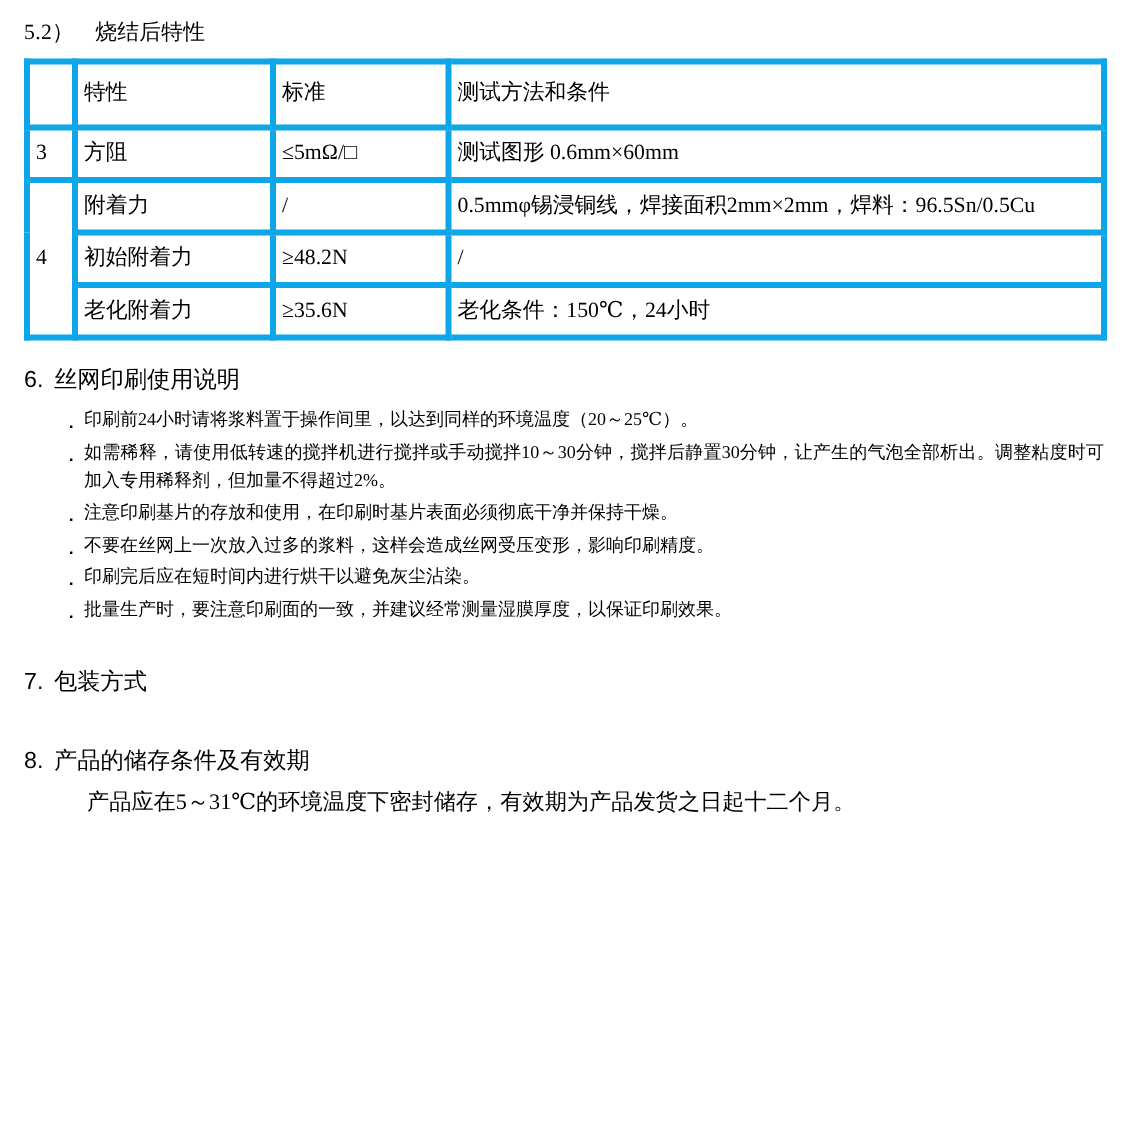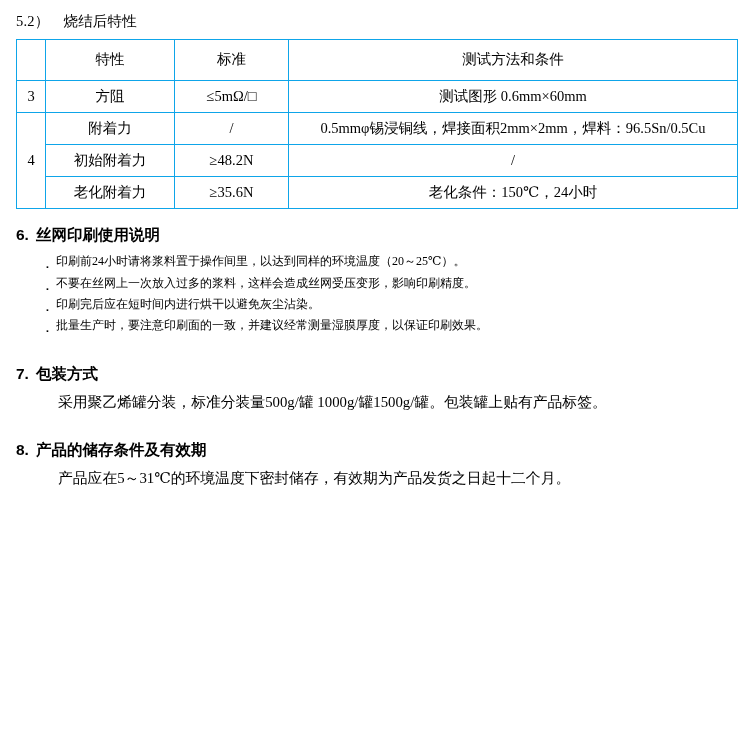--- a/index.html
+++ b/index.html
@@ -30,40 +30,40 @@
   .section-label .num {
     margin-right: 14px;
   }
   table.spec {
     border-collapse: collapse;
     width: 722px;
     margin: 0 0 0 2px;
     table-layout: fixed;
   }
   table.spec td {
-    border: 1px solid #0ea5e9;
-    text-align: center;
+    border: 4px solid #0ea5e9;
+    text-align: left;
     vertical-align: middle;
     font-size: 14.5px;
     padding: 5px 4px;
     line-height: 1.45;
   }
   td.idx {
     width: 20px;
     font-size: 14px;
   }
   td.c-char { width: 120px; }
   td.c-std  { width: 105px; }
   td.c-meth { }
   .hdr td { height: 30px; }
   .tall { line-height: 1.55; margin-left: 40px; }
 
   h3.heading {
     font-family: "Liberation Sans", sans-serif;
-    font-weight: bold;
+    font-weight: normal;
     font-size: 15.5px;
     margin: 16px 0 6px 2px;
   }
   h3.heading .hnum {
     margin-right: 7px;
   }
   ul.bullets {
     list-style: none;
     margin: 0;
     padding: 0 0 0 26px;
@@ -131,31 +131,32 @@
         <td class="c-meth">老化条件：150℃，24小时</td>
       </tr>
     </tbody>
   </table>
 
   <h3 class="heading">
     <span class="hnum">6.</span><span>丝网印刷使用说明</span>
   </h3>
   <ul class="bullets">
     <li>印刷前24小时请将浆料置于操作间里，以达到同样的环境温度（20～25℃）。</li>
+    <li>如需稀释，请使用低转速的搅拌机进行搅拌或手动搅拌10～30分钟，搅拌后静置30分钟，让产生的气泡全部析出。调整粘度时可加入专用稀释剂，但加量不得超过2%。</li>
+    <li>注意印刷基片的存放和使用，在印刷时基片表面必须彻底干净并保持干燥。</li>
     <li>不要在丝网上一次放入过多的浆料，这样会造成丝网受压变形，影响印刷精度。</li>
     <li>印刷完后应在短时间内进行烘干以避免灰尘沾染。</li>
     <li>批量生产时，要注意印刷面的一致，并建议经常测量湿膜厚度，以保证印刷效果。</li>
   </ul>
 
   <div class="spacer-sm"></div>
 
   <h3 class="heading">
     <span class="hnum">7.</span><span>包装方式</span>
   </h3>
-  <p class="body-text">采用聚乙烯罐分装，标准分装量500g/罐 1000g/罐1500g/罐。包装罐上贴有产品标签。</p>
 
   <div class="spacer-sm"></div>
 
   <h3 class="heading">
     <span class="hnum">8.</span><span>产品的储存条件及有效期</span>
   </h3>
   <p class="body-text">产品应在5～31℃的环境温度下密封储存，有效期为产品发货之日起十二个月。</p>
 
 </div>
 

